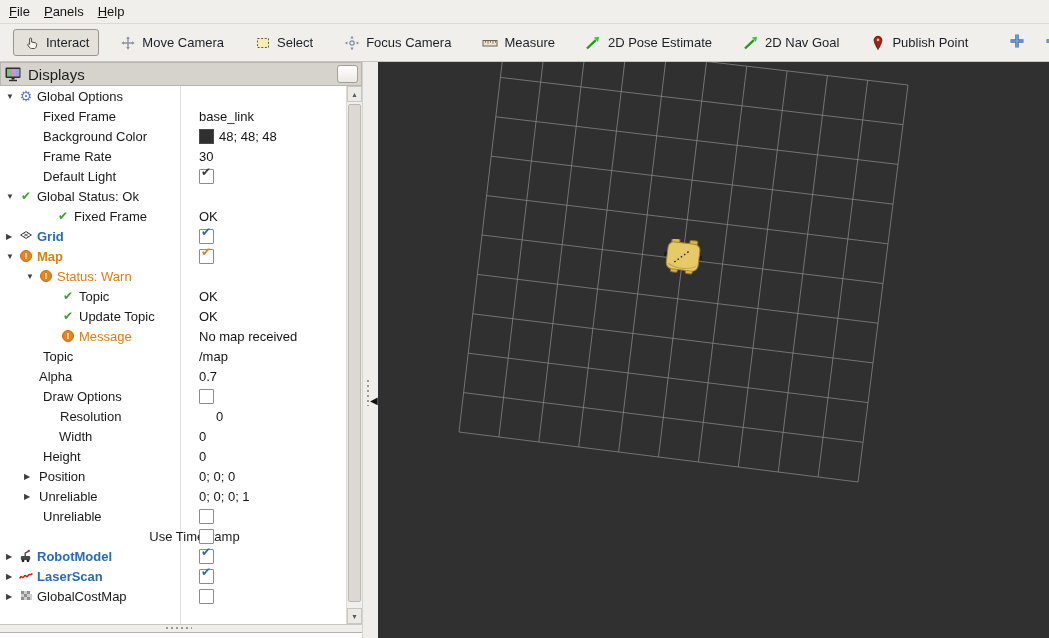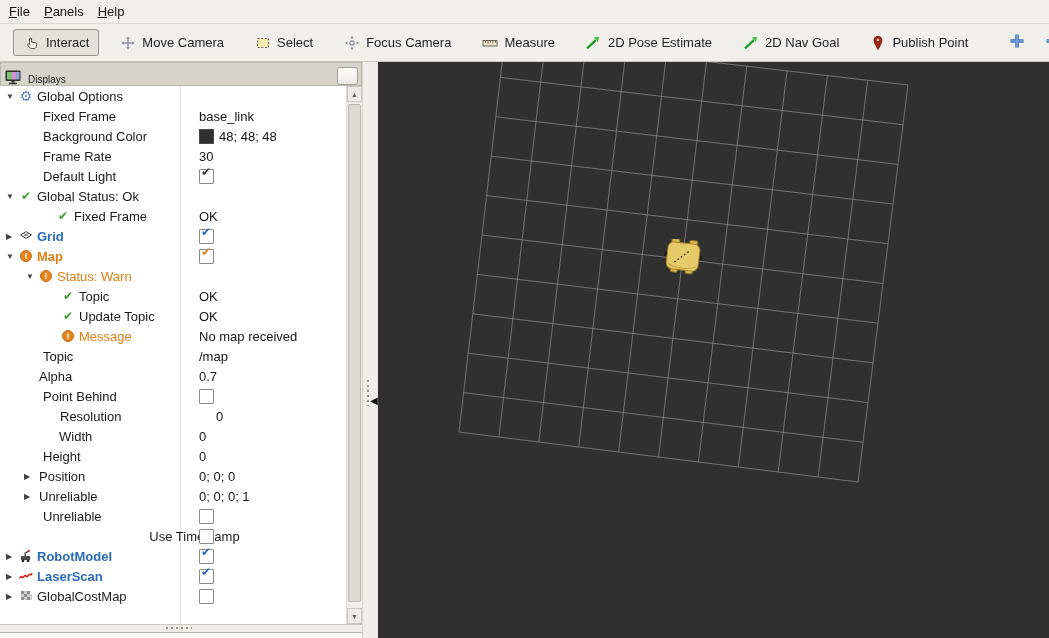--- a/index.html
+++ b/index.html
@@ -22,21 +22,21 @@
         background:transparent;cursor:default;white-space:nowrap;}
   .tool.active{background:#e4e1db;border-color:#99958e;}
   .tool .ticon{display:flex;width:17px;height:17px;align-items:center;justify-content:center;}
   .tb-separator{width:1px;height:24px;background:#c6c3bc;margin:0 8px;}
   .zoombtn{width:28px;height:27px;margin:0 3px;position:relative;display:flex;
            align-items:center;justify-content:center;border:1px solid transparent;border-radius:3px;}
   
   .main{position:absolute;top:62px;left:0;width:1049px;height:576px;display:flex;}
   .panel{width:362px;display:flex;flex-direction:column;background:#fff;}
   .panel-header{height:22px;background:#d6d3cc;border:1px solid #b9b6b0;display:flex;
-                align-items:flex-end;gap:6px;padding:0 3px 0 4px;font-size:10px;color:#1d1d1d;}
+                align-items:center;gap:6px;padding:0 3px 0 4px;font-size:15px;color:#1d1d1d;}
   .float-btn{margin-left:auto;width:19px;height:16px;border:1px solid #a3a099;border-radius:3px;
              background:linear-gradient(#ffffff,#ebe9e4);}
   .tree-wrap{flex:1;display:flex;min-height:0;}
   .tree{position:relative;width:346px;background:#fff;overflow:hidden;}
   .colsep{position:absolute;left:180px;top:0;bottom:0;width:1px;background:#e4e2de;}
   .row{height:20px;display:flex;align-items:center;position:relative;font-size:13px;color:#1a1a1a;}
   .exp{width:12px;flex:none;font-size:8px;color:#3f3f3f;text-align:left;}
   .ric{width:16px;flex:none;display:flex;align-items:center;justify-content:center;}
   .lbl{margin-left:3px;white-space:nowrap;}
   .lbl.blue{color:#2a6bb5;font-weight:bold;}
@@ -307,21 +307,21 @@
             </div>
             <div class="row" style="padding-left: 40px;">
               <span class="lbl plain">Topic</span>
               <span class="val">/map</span>
             </div>
             <div class="row" style="padding-left: 36px;">
               <span class="lbl plain">Alpha</span>
               <span class="val">0.7</span>
             </div>
             <div class="row" style="padding-left: 40px;">
-              <span class="lbl plain">Point Behind</span>
+              <span class="lbl plain">Draw Options</span>
               <span class="val">
                 <span class="checkbox"></span>
               </span>
             </div>
             <div class="row" style="padding-left: 40px; margin-left: 17px;">
               <span class="lbl plain">Resolution</span>
               <span class="val">0</span>
             </div>
             <div class="row" style="padding-left: 56px;">
               <span class="lbl plain">Width</span>

